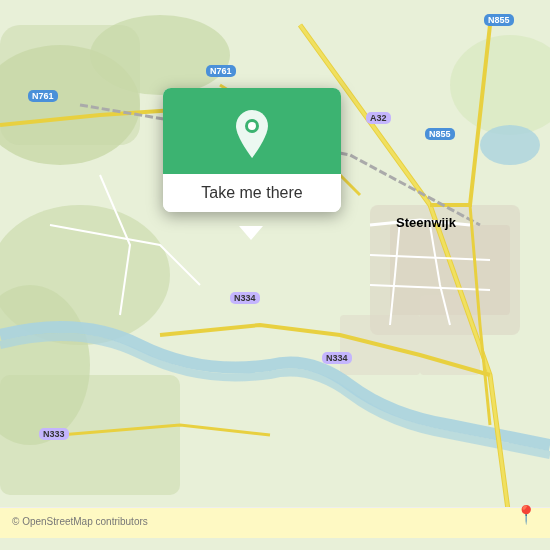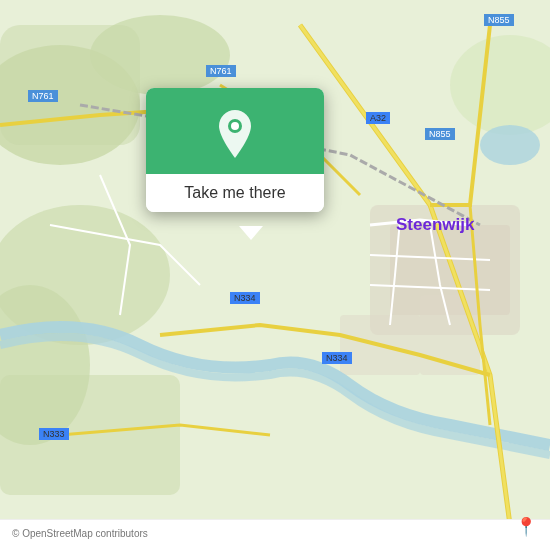--- a/index.html
+++ b/index.html
@@ -12,28 +12,28 @@
       background-color: #e8f0d8;
       overflow: hidden;
     }
 
     
     .road-badge {
       position: absolute;
       background: #4a90d9;
       color: white;
       font-size: 9px;
-      font-weight: normal;
+      font-weight: bold;
       padding: 1px 4px;
-      border-radius: 0;
+      border-radius: 5px;
       white-space: nowrap;
     }
 
     .road-badge-yellow {
-      background: #3b82f6;
+      background: #c4b5fd;
       color: #333;
     }
 
     
     .popup-card {
       position: absolute;
       background: white;
       border-radius: 8px;
       box-shadow: 0 4px 16px rgba(0,0,0,0.35);
       display: flex;
@@ -76,24 +76,24 @@
       height: 0;
       border-left: 12px solid transparent;
       border-right: 12px solid transparent;
       border-top: 14px solid white;
       z-index: 101;
     }
 
     
     .bottom-bar {
       position: absolute;
-      bottom: 0;
+      bottom: 12px;
       left: 0;
       right: 0;
-      background: #ffffff;
+      background: #fef9c3;
       padding: 8px 12px;
       z-index: 200;
       border-top: 1px solid #eee;
     }
 
     .bottom-bar-attribution {
       font-size: 10px;
       color: #777;
       margin-bottom: 3px;
     }
@@ -121,23 +121,23 @@
     .moovit-text {
       font-size: 18px;
       font-weight: bold;
       color: #333;
       font-style: italic;
     }
 
     
     .city-label {
       position: absolute;
-      font-size: 17px;
+      font-size: 13px;
       font-weight: 600;
-      color: #6d28d9;
+      color: #000000;
       pointer-events: none;
     }
 
     svg.map-roads {
       position: absolute;
       inset: 0;
       width: 100%;
       height: 100%;
     }
   </style>
@@ -203,21 +203,21 @@
   <div class="road-badge" style="left:28px; top:90px;">N761</div>
   <div class="road-badge" style="left:206px; top:65px;">N761</div>
   <div class="road-badge" style="left:425px; top:128px;">N855</div>
   <div class="road-badge road-badge-yellow" style="left:366px; top:112px;">A32</div>
   <div class="road-badge road-badge-yellow" style="left:230px; top:292px;">N334</div>
   <div class="road-badge road-badge-yellow" style="left:322px; top:352px;">N334</div>
   <div class="road-badge road-badge-yellow" style="left:39px; top:428px;">N333</div>
 
   <div class="city-label" style="left:396px; top:215px;">Steenwijk</div>
 
-  <div class="popup-card" style="left:146px; top:88px; width:178px;">
+  <div class="popup-card" style="left:163px; top:88px; width:178px;">
     <div class="popup-pin-area">
       <svg class="pin-icon" viewBox="0 0 42 52" xmlns="http://www.w3.org/2000/svg">
         <path d="M21 2C12.16 2 5 9.16 5 18c0 11.25 16 32 16 32s16-20.75 16-32c0-8.84-7.16-16-16-16z" fill="white" opacity="0.9"></path>
         <circle cx="21" cy="18" r="7" fill="#3cb371"></circle>
         <circle cx="21" cy="18" r="4" fill="white"></circle>
       </svg>
     </div>
     <button class="popup-button">Take me there</button>
   </div>
 

